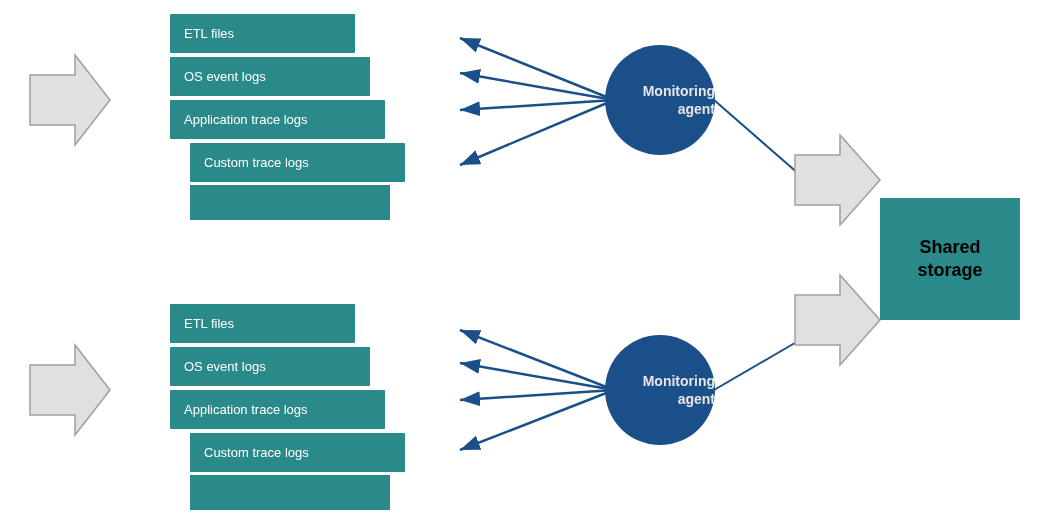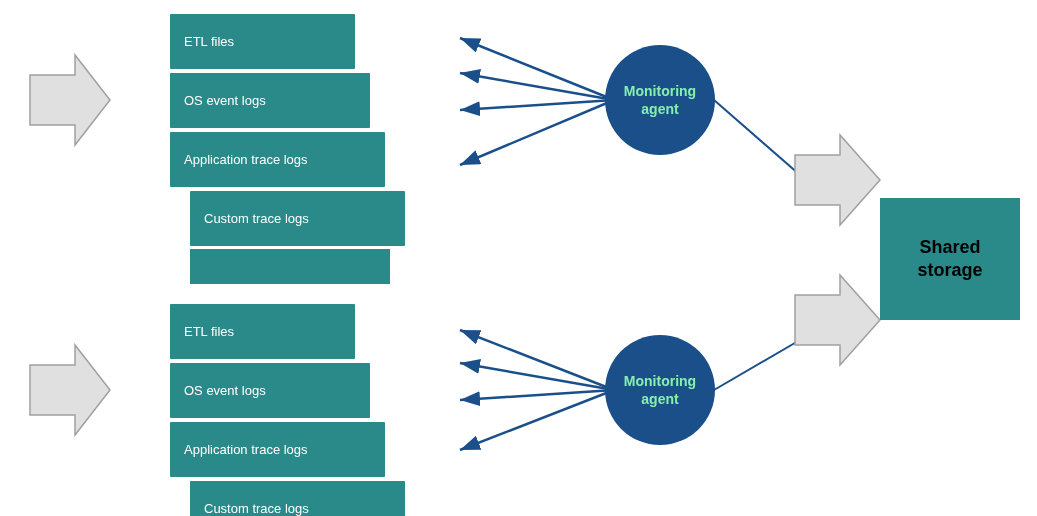--- a/index.html
+++ b/index.html
@@ -16,39 +16,39 @@
       width: 100%;
       height: 100%;
       position: relative;
     }
 
     .log-box {
       background: #2a8a8a;
       color: white;
       font-size: 13px;
       font-weight: 500;
-      padding: 20px 14px;
+      padding: 12px 14px;
       margin-bottom: 3px;
       border-radius: 1px;
       white-space: nowrap;
       position: relative;
     }
 
     
     .agent-circle {
       position: absolute;
       width: 110px;
       height: 110px;
       border-radius: 50%;
       background: #1a4f8a;
-      color: #86efac;
+      color: #e5e5e5;
       display: flex;
       align-items: center;
       justify-content: center;
-      text-align: center;
+      text-align: right;
       font-size: 14px;
       font-weight: 600;
       line-height: 1.3;
     }
 
     
     .shared-storage {
       position: absolute;
       background: #2a8a8a;
       color: #000000;

